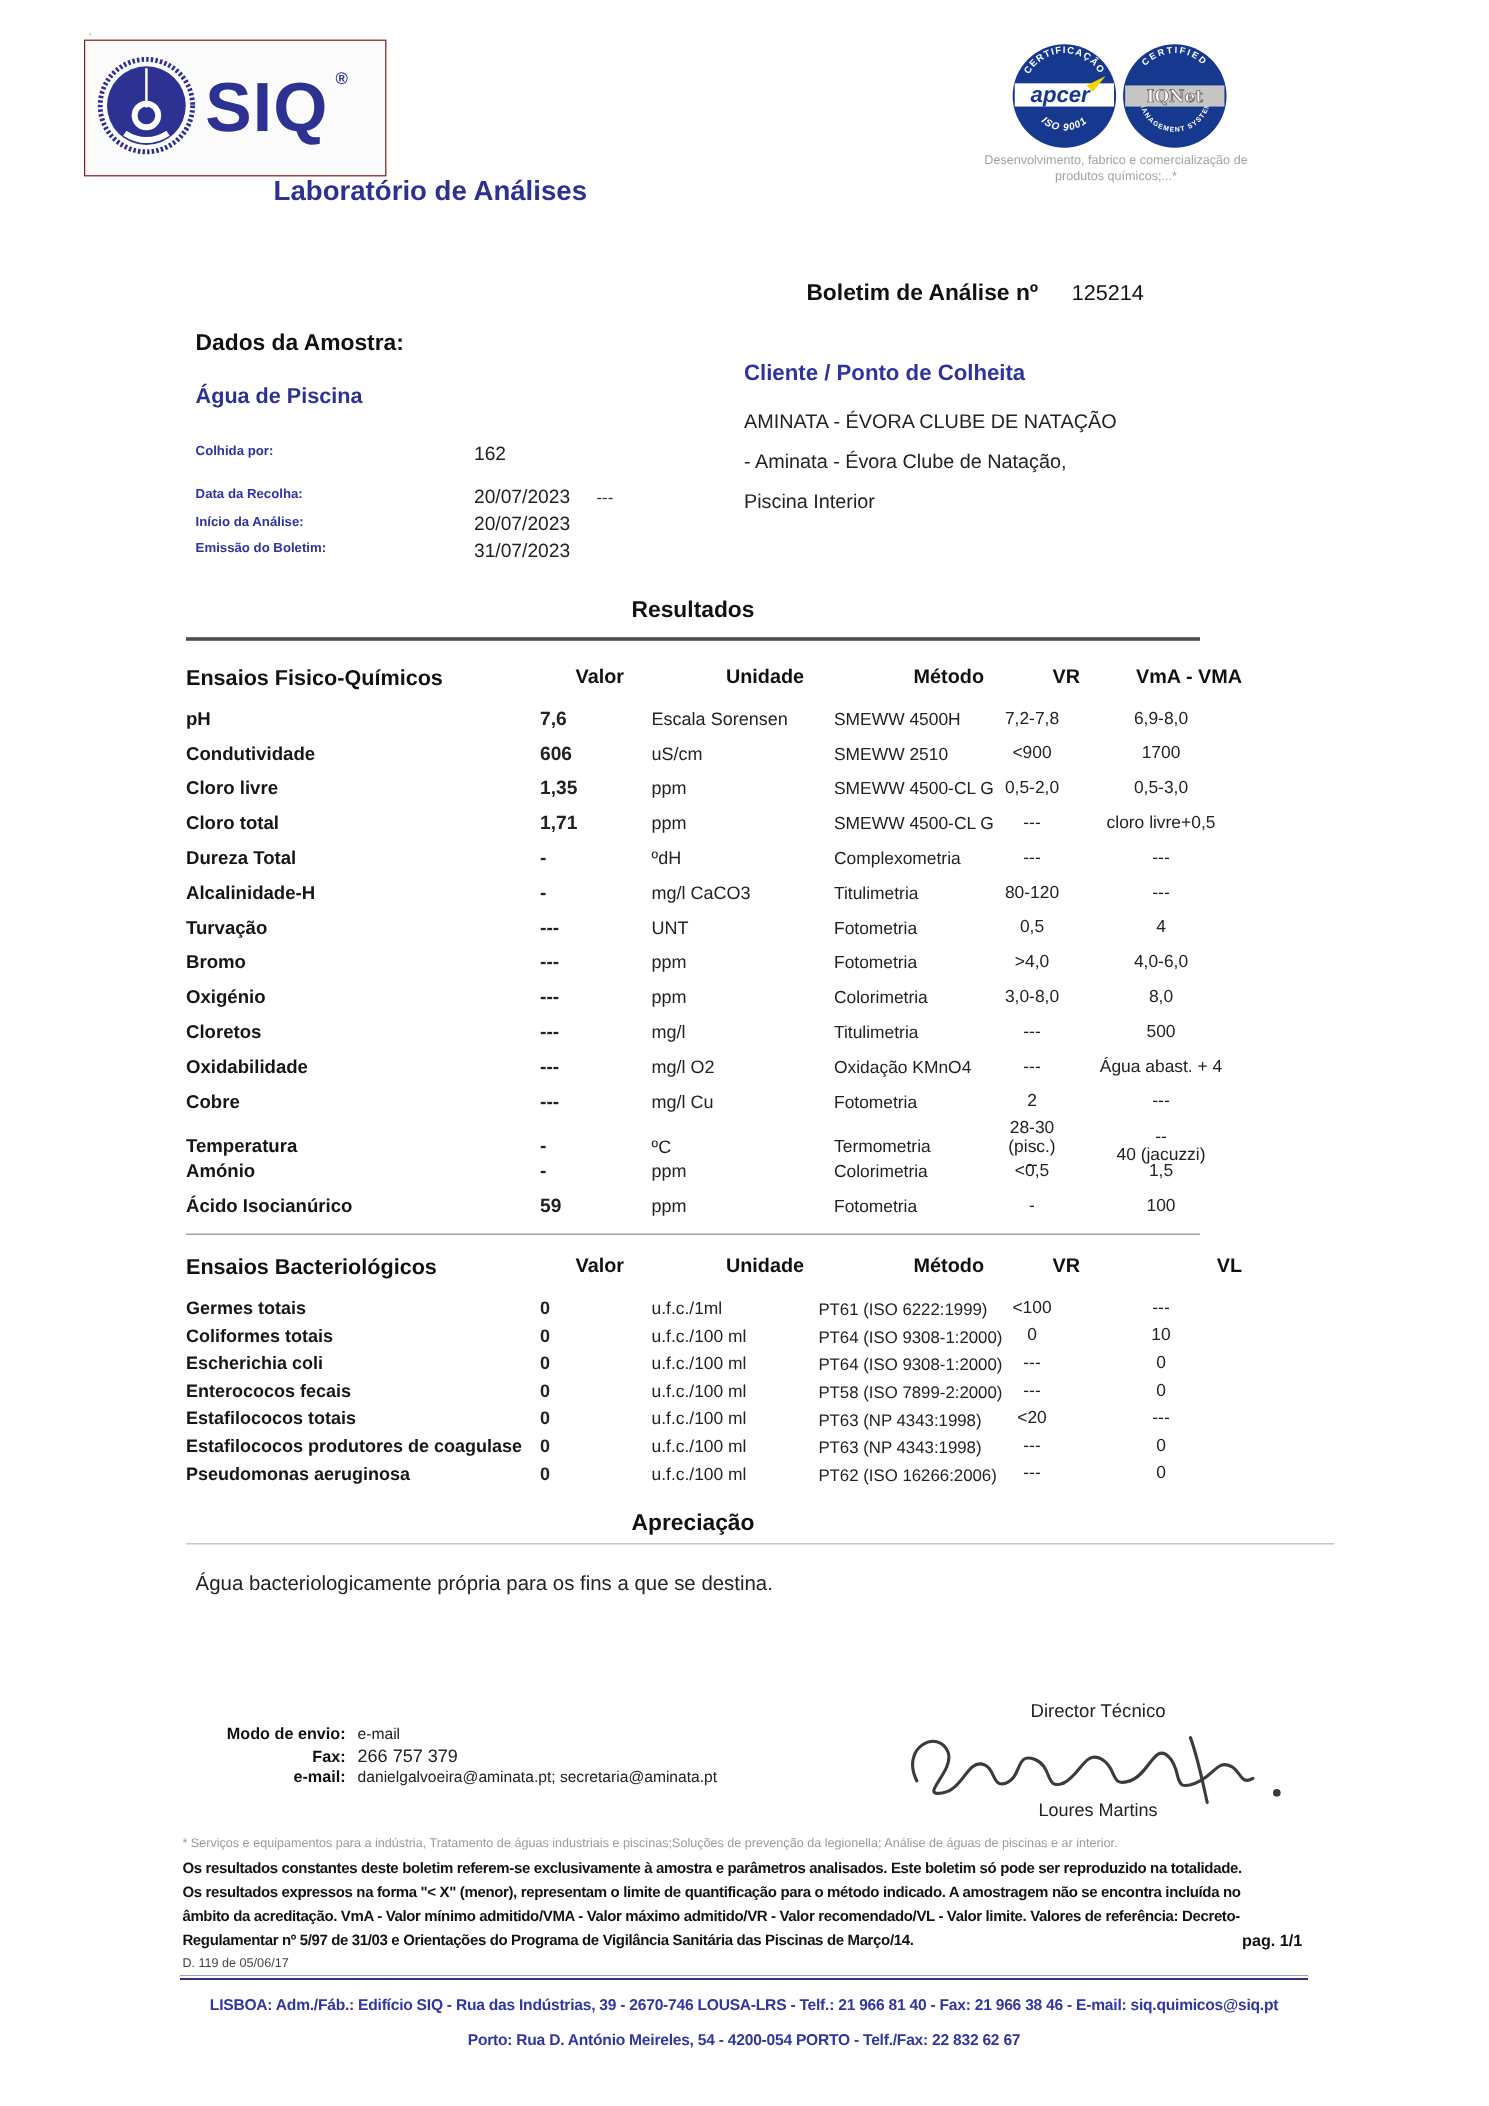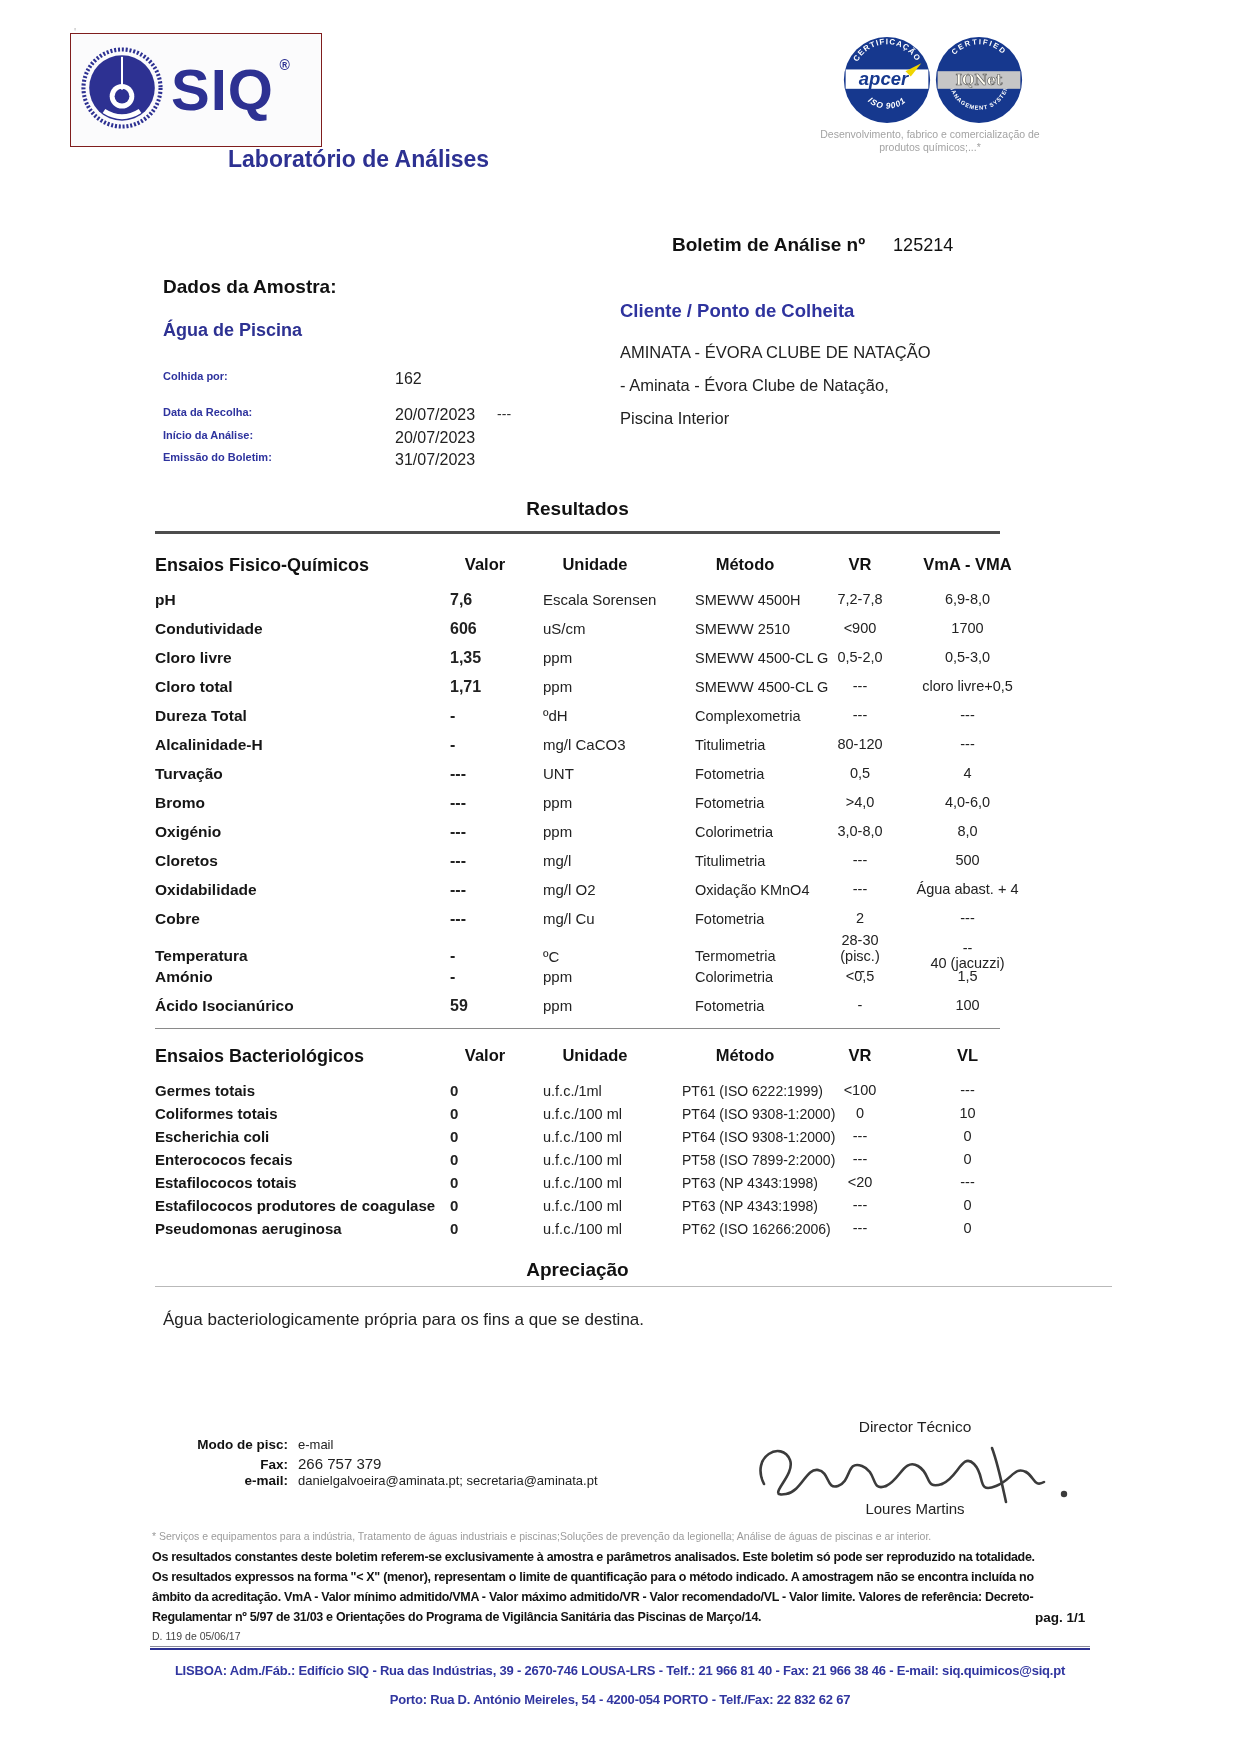--- a/index.html
+++ b/index.html
@@ -54,21 +54,21 @@
   .c0{font-weight:bold;color:#161616;font-size:15.5px;}
   .bacterio .c0{font-size:15px;}
   .c1{text-align:left;font-size:16px;color:#222;font-weight:bold;}
   .bacterio .c1{font-size:15px;}
   .c2{padding-left:23px;font-size:15px;color:#222;}
   .bacterio .c2{font-size:14.5px;}
   .c3{padding-left:25px;font-size:14.5px;color:#222;}
   .bacterio .c3{font-size:14px;padding-left:12px;}
   .c4,.c5{text-align:center;font-size:14.5px;color:#222;white-space:pre-line;line-height:1.08;}
   .thead .c0{font-size:18px;font-weight:bold;color:#111;}
-  .thead .c1,.thead .c2,.thead .c3,.thead .c4,.thead .c5{font-size:16.5px;font-weight:bold;color:#111;white-space:nowrap;padding-left:0;text-align:center;line-height:1.2;}
+  .thead .c1,.thead .c2,.thead .c3,.thead .c4,.thead .c5{font-size:16.5px;font-weight:bold;color:#111;white-space:nowrap;padding-left:0;text-align:right;line-height:1.2;}
 
   
   .appraisal-title{left:155px;top:1259px;width:845px;text-align:center;font-size:19px;font-weight:bold;color:#111;}
   .appraisal-rule{left:155px;top:1286px;width:957px;height:1px;background:#b9b9b9;}
   .appraisal-text{left:163px;top:1310px;font-size:17px;color:#222;}
 
   
   .dispatch{left:150px;top:1437px;}
   .drow{display:flex;align-items:baseline;height:18px;}
   .drow .dlbl{width:138px;text-align:right;font-weight:bold;font-size:13.5px;color:#111;}
@@ -415,21 +415,21 @@
   </div>
 </div>
   </div>
 
   <div class="abs appraisal-title">Apreciação</div>
   <div class="abs appraisal-rule"></div>
   <div class="abs appraisal-text">Água bacteriologicamente própria para os fins a que se destina.</div>
 
   <div class="abs dispatch">
     <div class="drow">
-      <span class="dlbl">Modo de pisc:</span>
+      <span class="dlbl">Modo de envio:</span>
       <span class="dval">e-mail</span>
     </div>
     <div class="drow fax">
       <span class="dlbl">Fax:</span>
       <span class="dval">266 757 379</span>
     </div>
     <div class="drow">
       <span class="dlbl">e-mail:</span>
       <span class="dval">danielgalvoeira@aminata.pt; secretaria@aminata.pt</span>
     </div>

